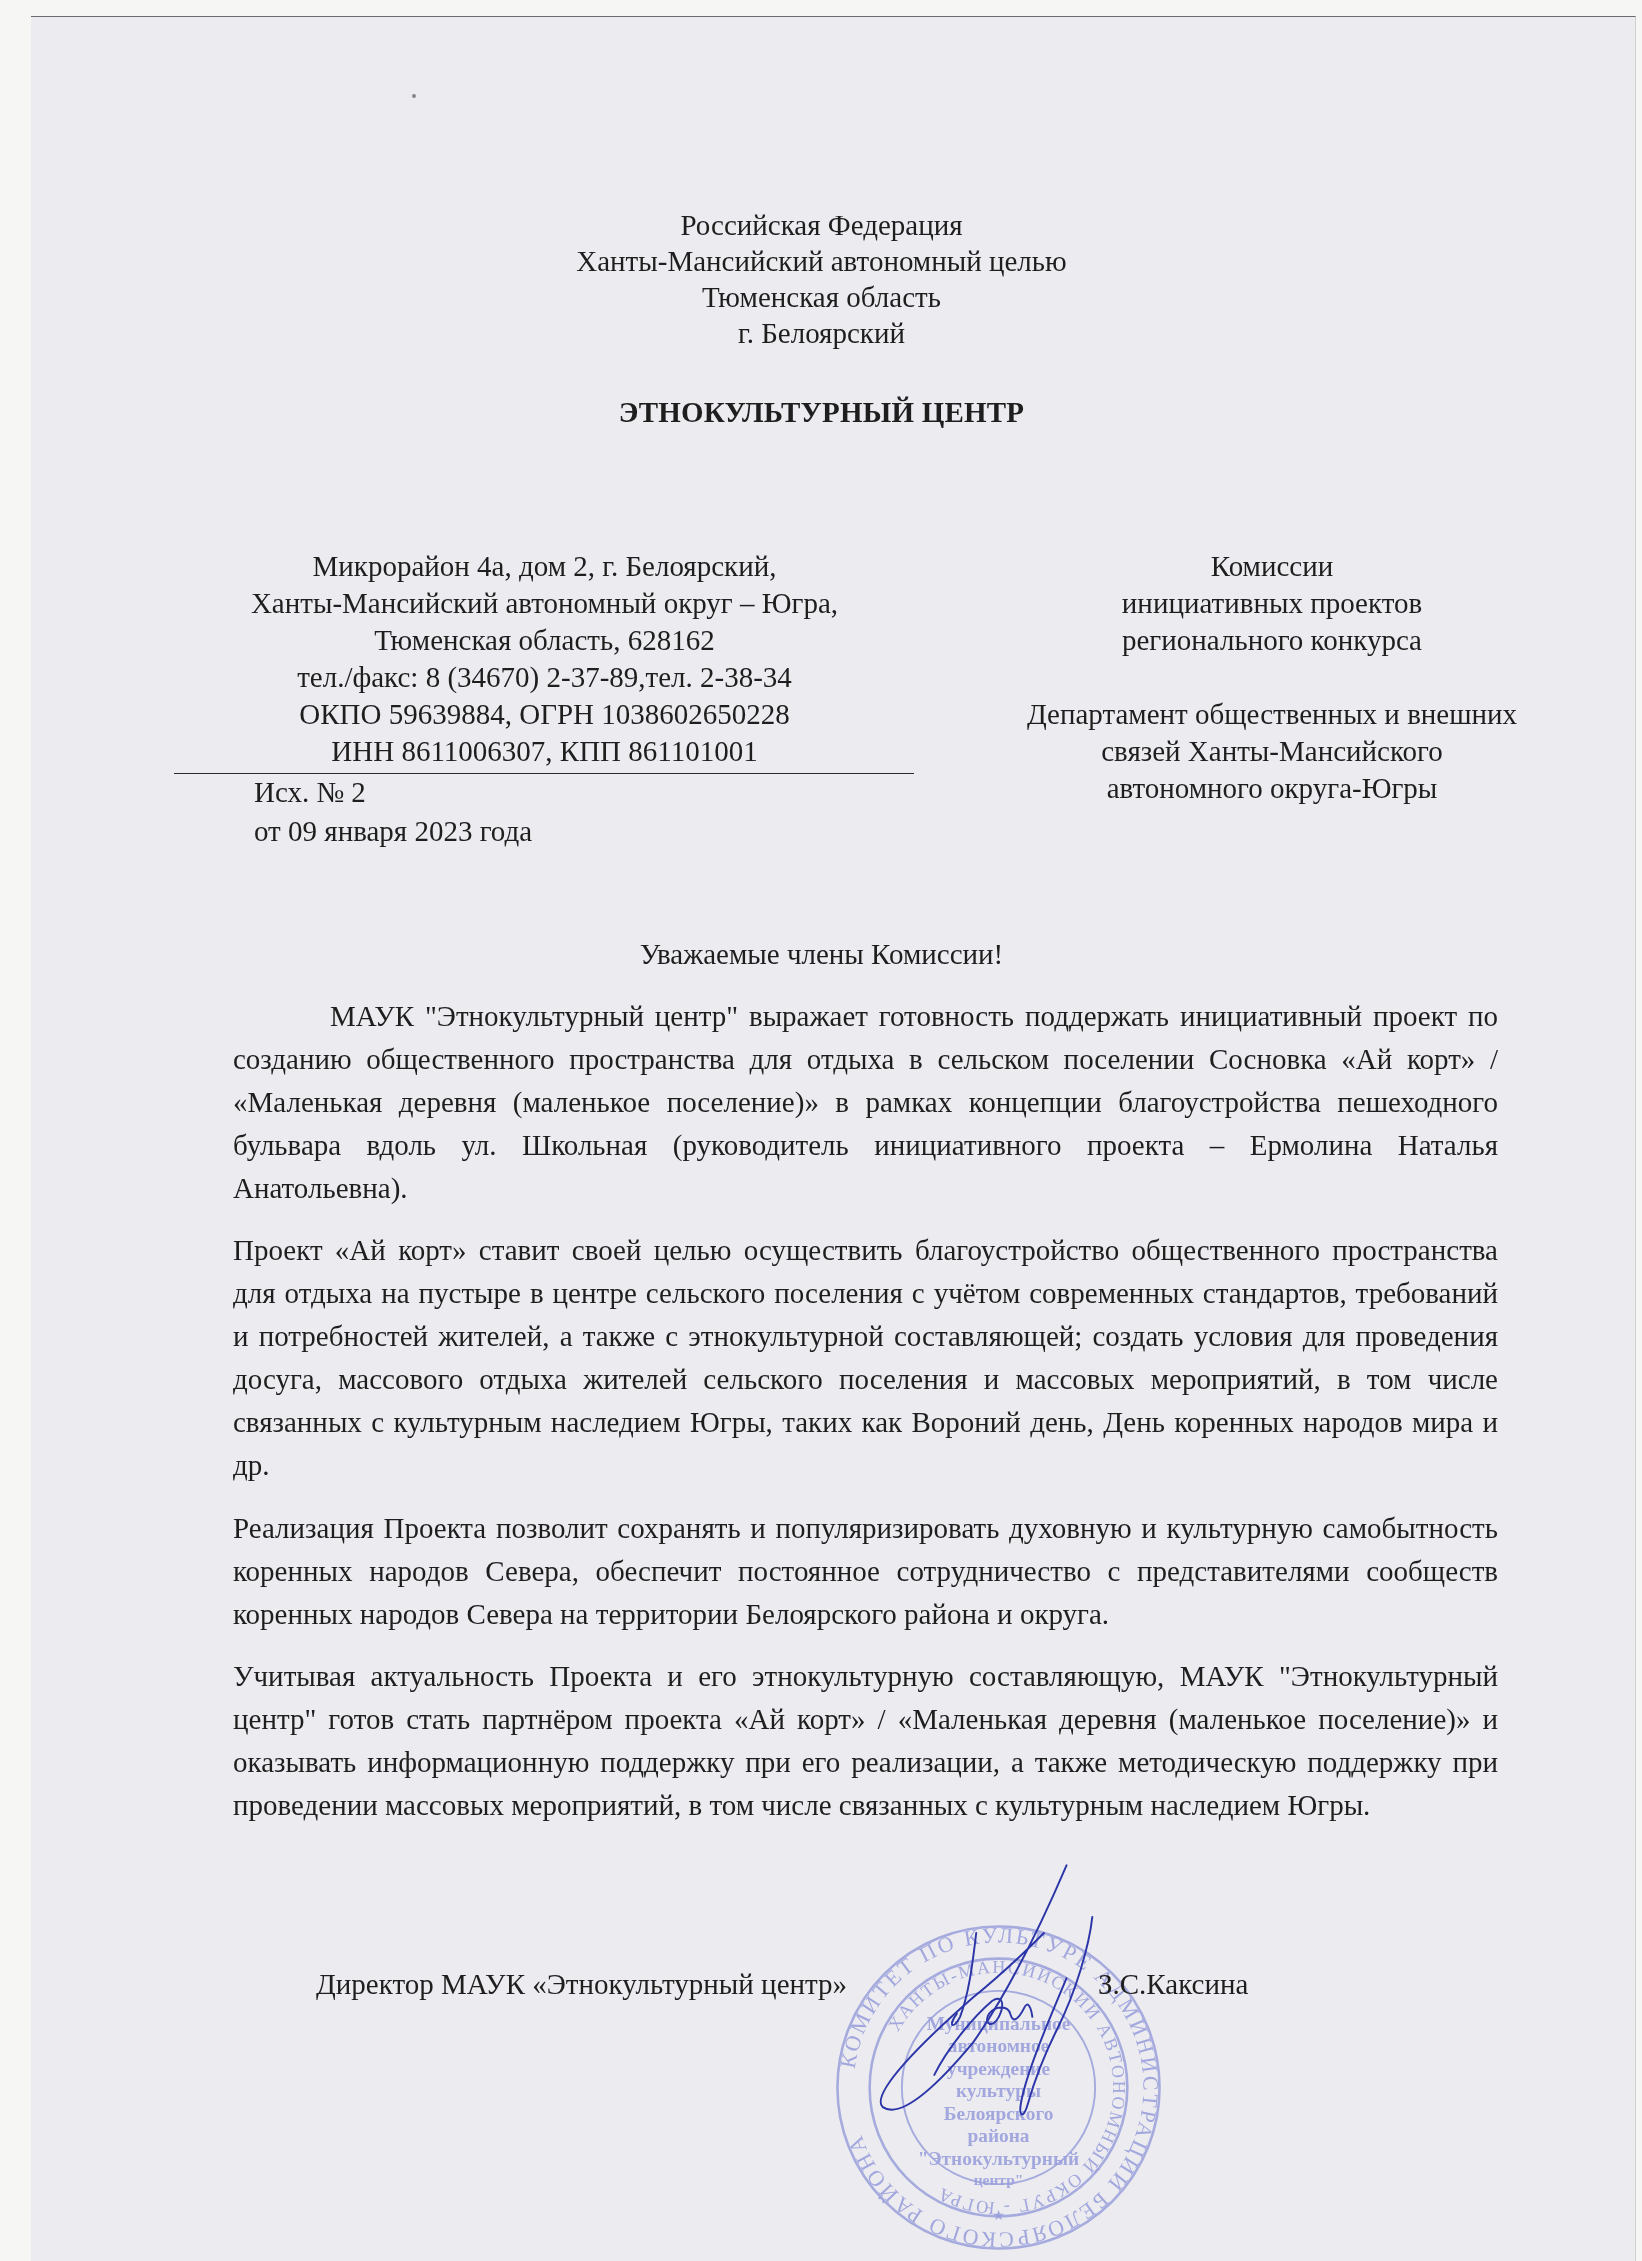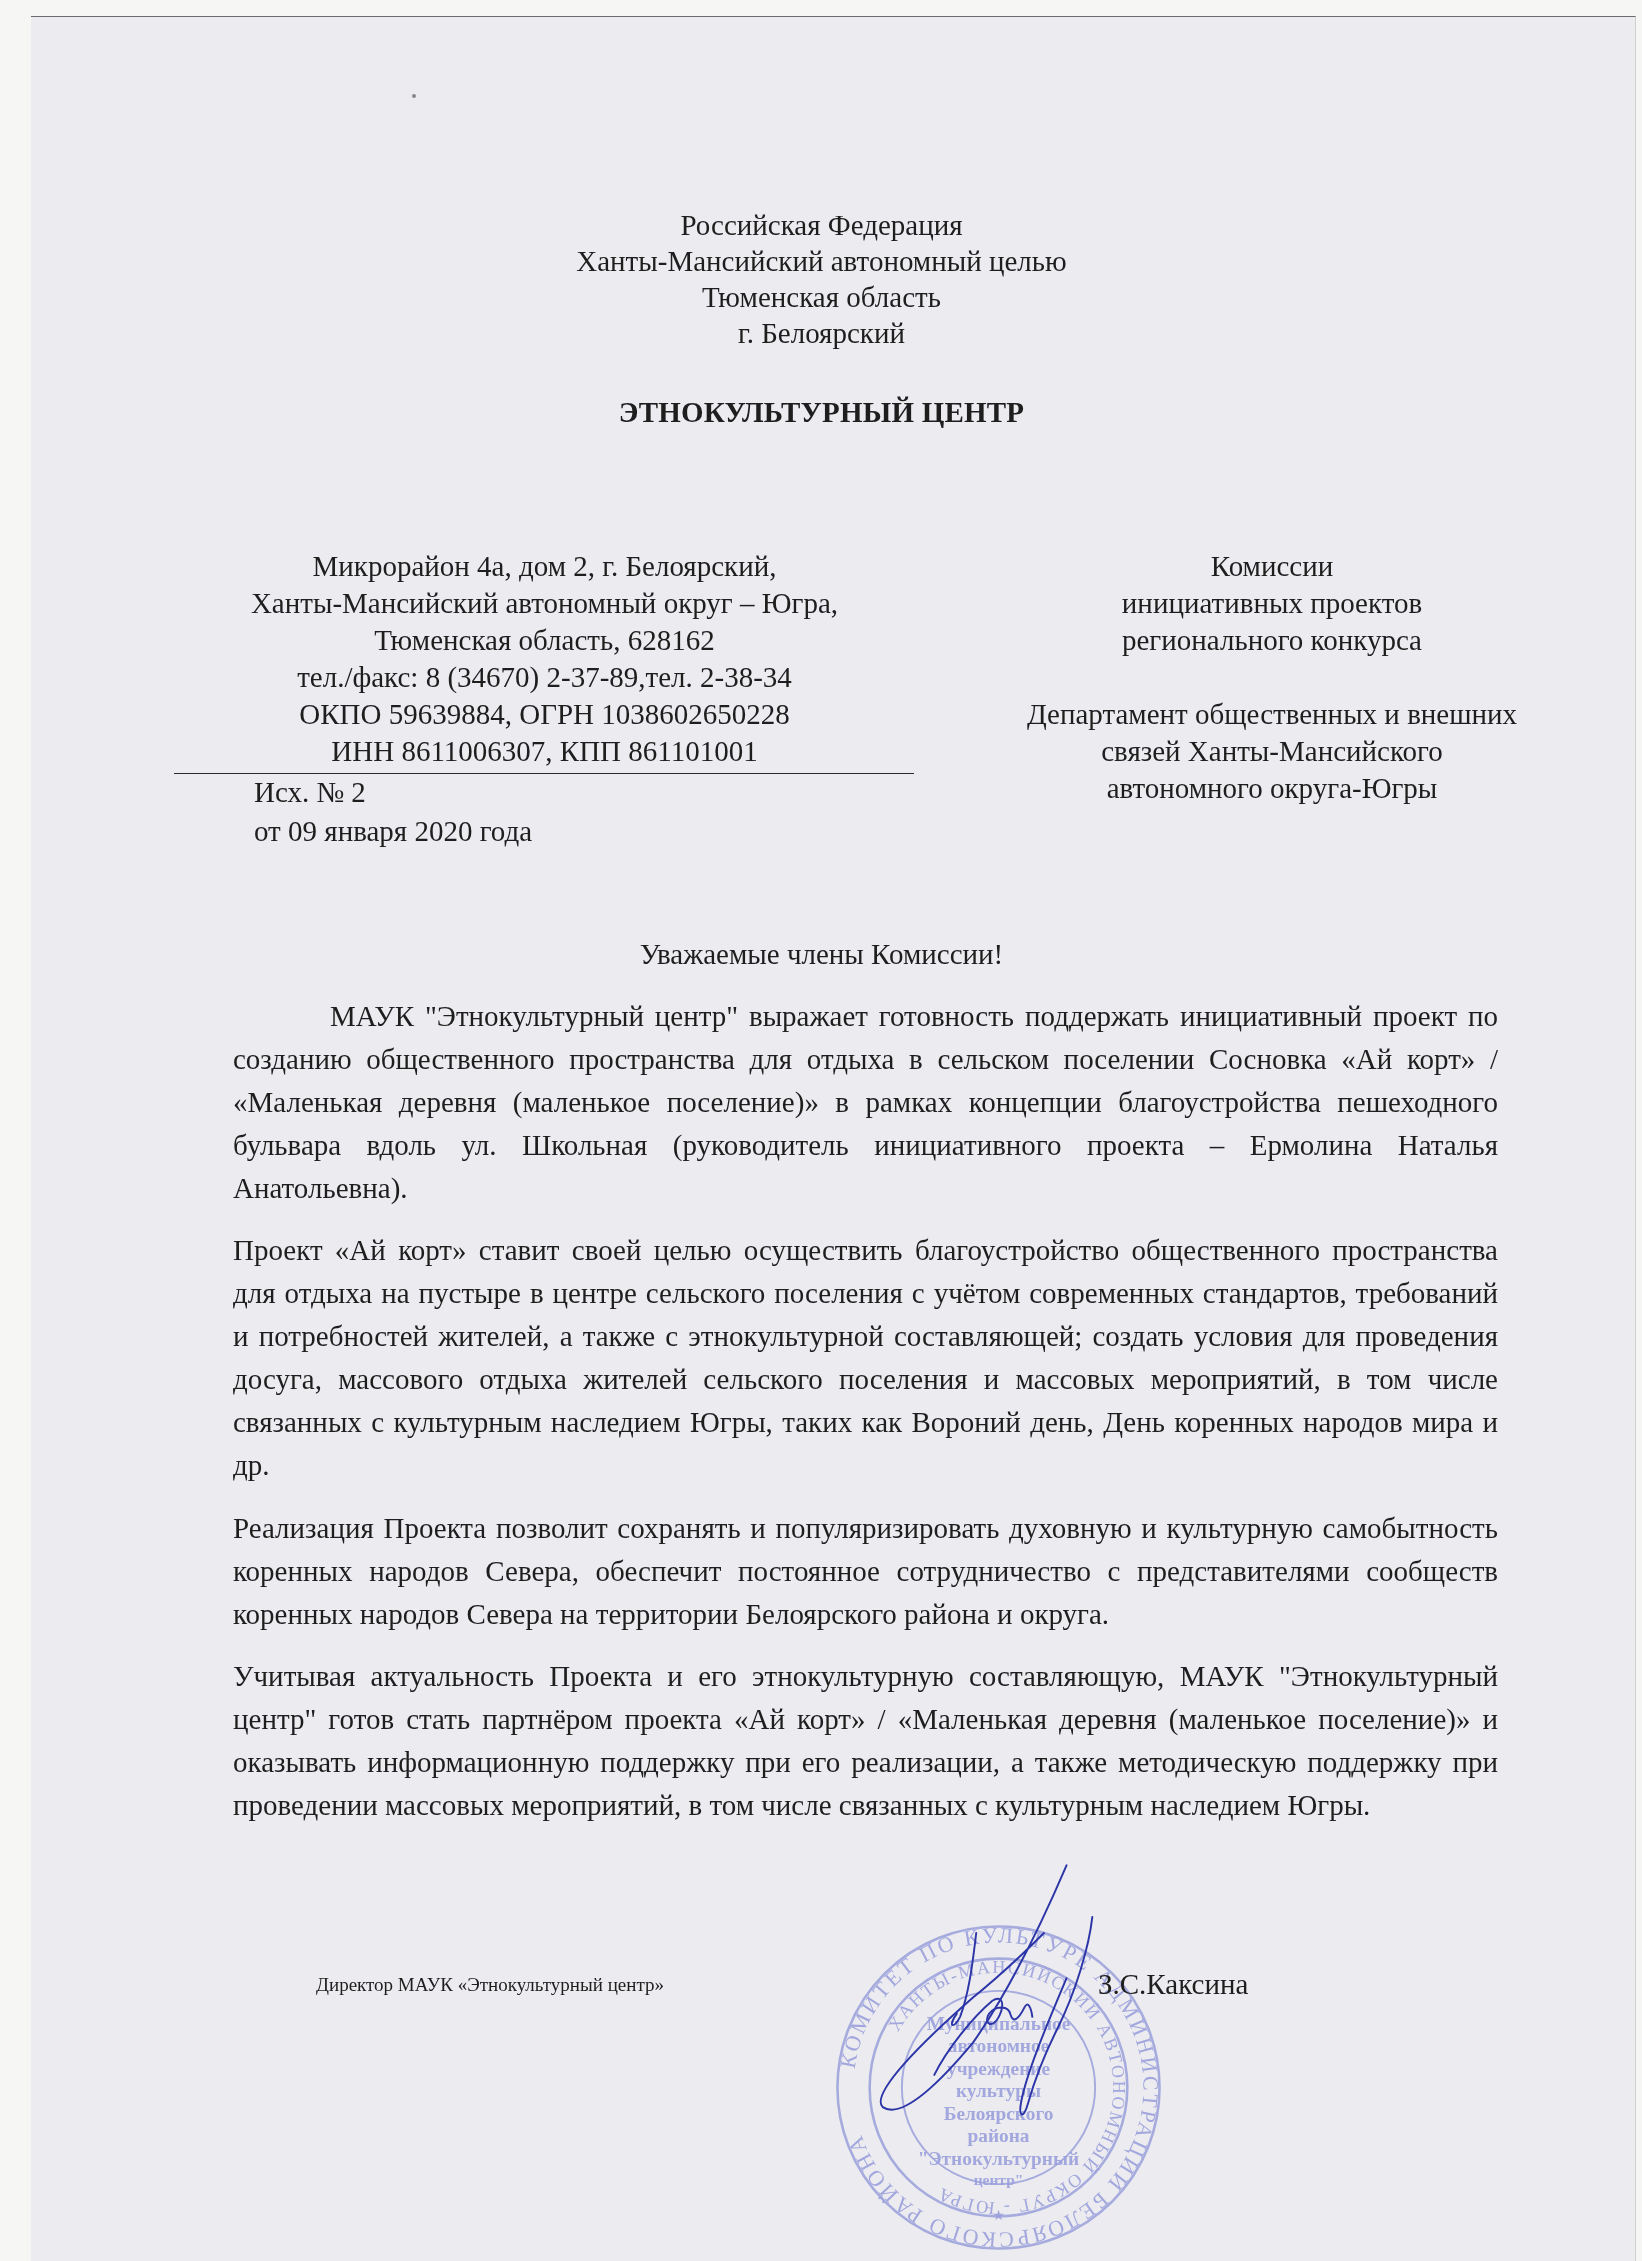--- a/index.html
+++ b/index.html
@@ -21,21 +21,21 @@
   .title { left: 0; width: 1643px; font-size: 29px; line-height: 37px; font-weight: bold; top: 394px; letter-spacing: 0.2px; }
   .addr { left: 174px; width: 741px; font-size: 29px; line-height: 37px; top: 548px; text-align: center; }
   .rule { left: 174px; width: 740px; top: 773px; height: 0; border-top: 1.9px solid #2a2a2a; }
   .outref { left: 254px; top: 773px; font-size: 29px; line-height: 39px; }
   .recipient { left: 992px; width: 560px; font-size: 29px; line-height: 37px; top: 548px; }
   .recipient .gap { height: 37px; }
   .greeting { left: 0; width: 1643px; top: 935px; font-size: 29px; line-height: 39px; }
   .body { left: 233px; width: 1265px; top: 995px; font-size: 29px; line-height: 43px; text-align: justify; }
   .body p { margin: 0 0 19.3px 0; }
   .body p.indent { text-indent: 97px; }
-  .sigline { top: 1965px; left: 316px; font-size: 19px; line-height: 39px; text-align: center; }
+  .sigline { top: 1965px; left: 316px; font-size: 29px; line-height: 39px; text-align: center; }
   .signame { top: 1965px; left: 1098px; font-size: 29px; line-height: 39px; }
   .stamp { left: 831px; top: 1920px; width: 335px; height: 335px; }
   .signature { left: 844px; top: 1862px; width: 258px; height: 271px; }
   .speck { width: 3.9px; height: 3.9px; background: #888; border-radius: 50%; }
 </style>
 </head>
 <body>
 
 <div class="paper"></div>
 <div class="abs speck" style="left:412px; top:94px;"></div>
@@ -55,21 +55,21 @@
   <div>Микрорайон 4а, дом 2, г. Белоярский,</div>
   <div>Ханты-Мансийский автономный округ – Югра,</div>
   <div>Тюменская область, 628162</div>
   <div>тел./факс: 8 (34670) 2-37-89,тел. 2-38-34</div>
   <div>ОКПО 59639884, ОГРН 1038602650228</div>
   <div>ИНН 8611006307, КПП 861101001</div>
 </div>
 <div class="abs rule"></div>
 <div class="abs outref">
   <div>Исх. № 2</div>
-  <div>от 09 января 2020 года</div>
+  <div>от 09 января 2023 года</div>
 </div>
 
 <div class="abs recipient center">
   <div>Комиссии</div>
   <div>инициативных проектов</div>
   <div>регионального конкурса</div>
   <div class="gap"></div>
   <div>Департамент общественных и внешних</div>
   <div>связей Ханты-Мансийского</div>
   <div>автономного округа-Югры</div>

